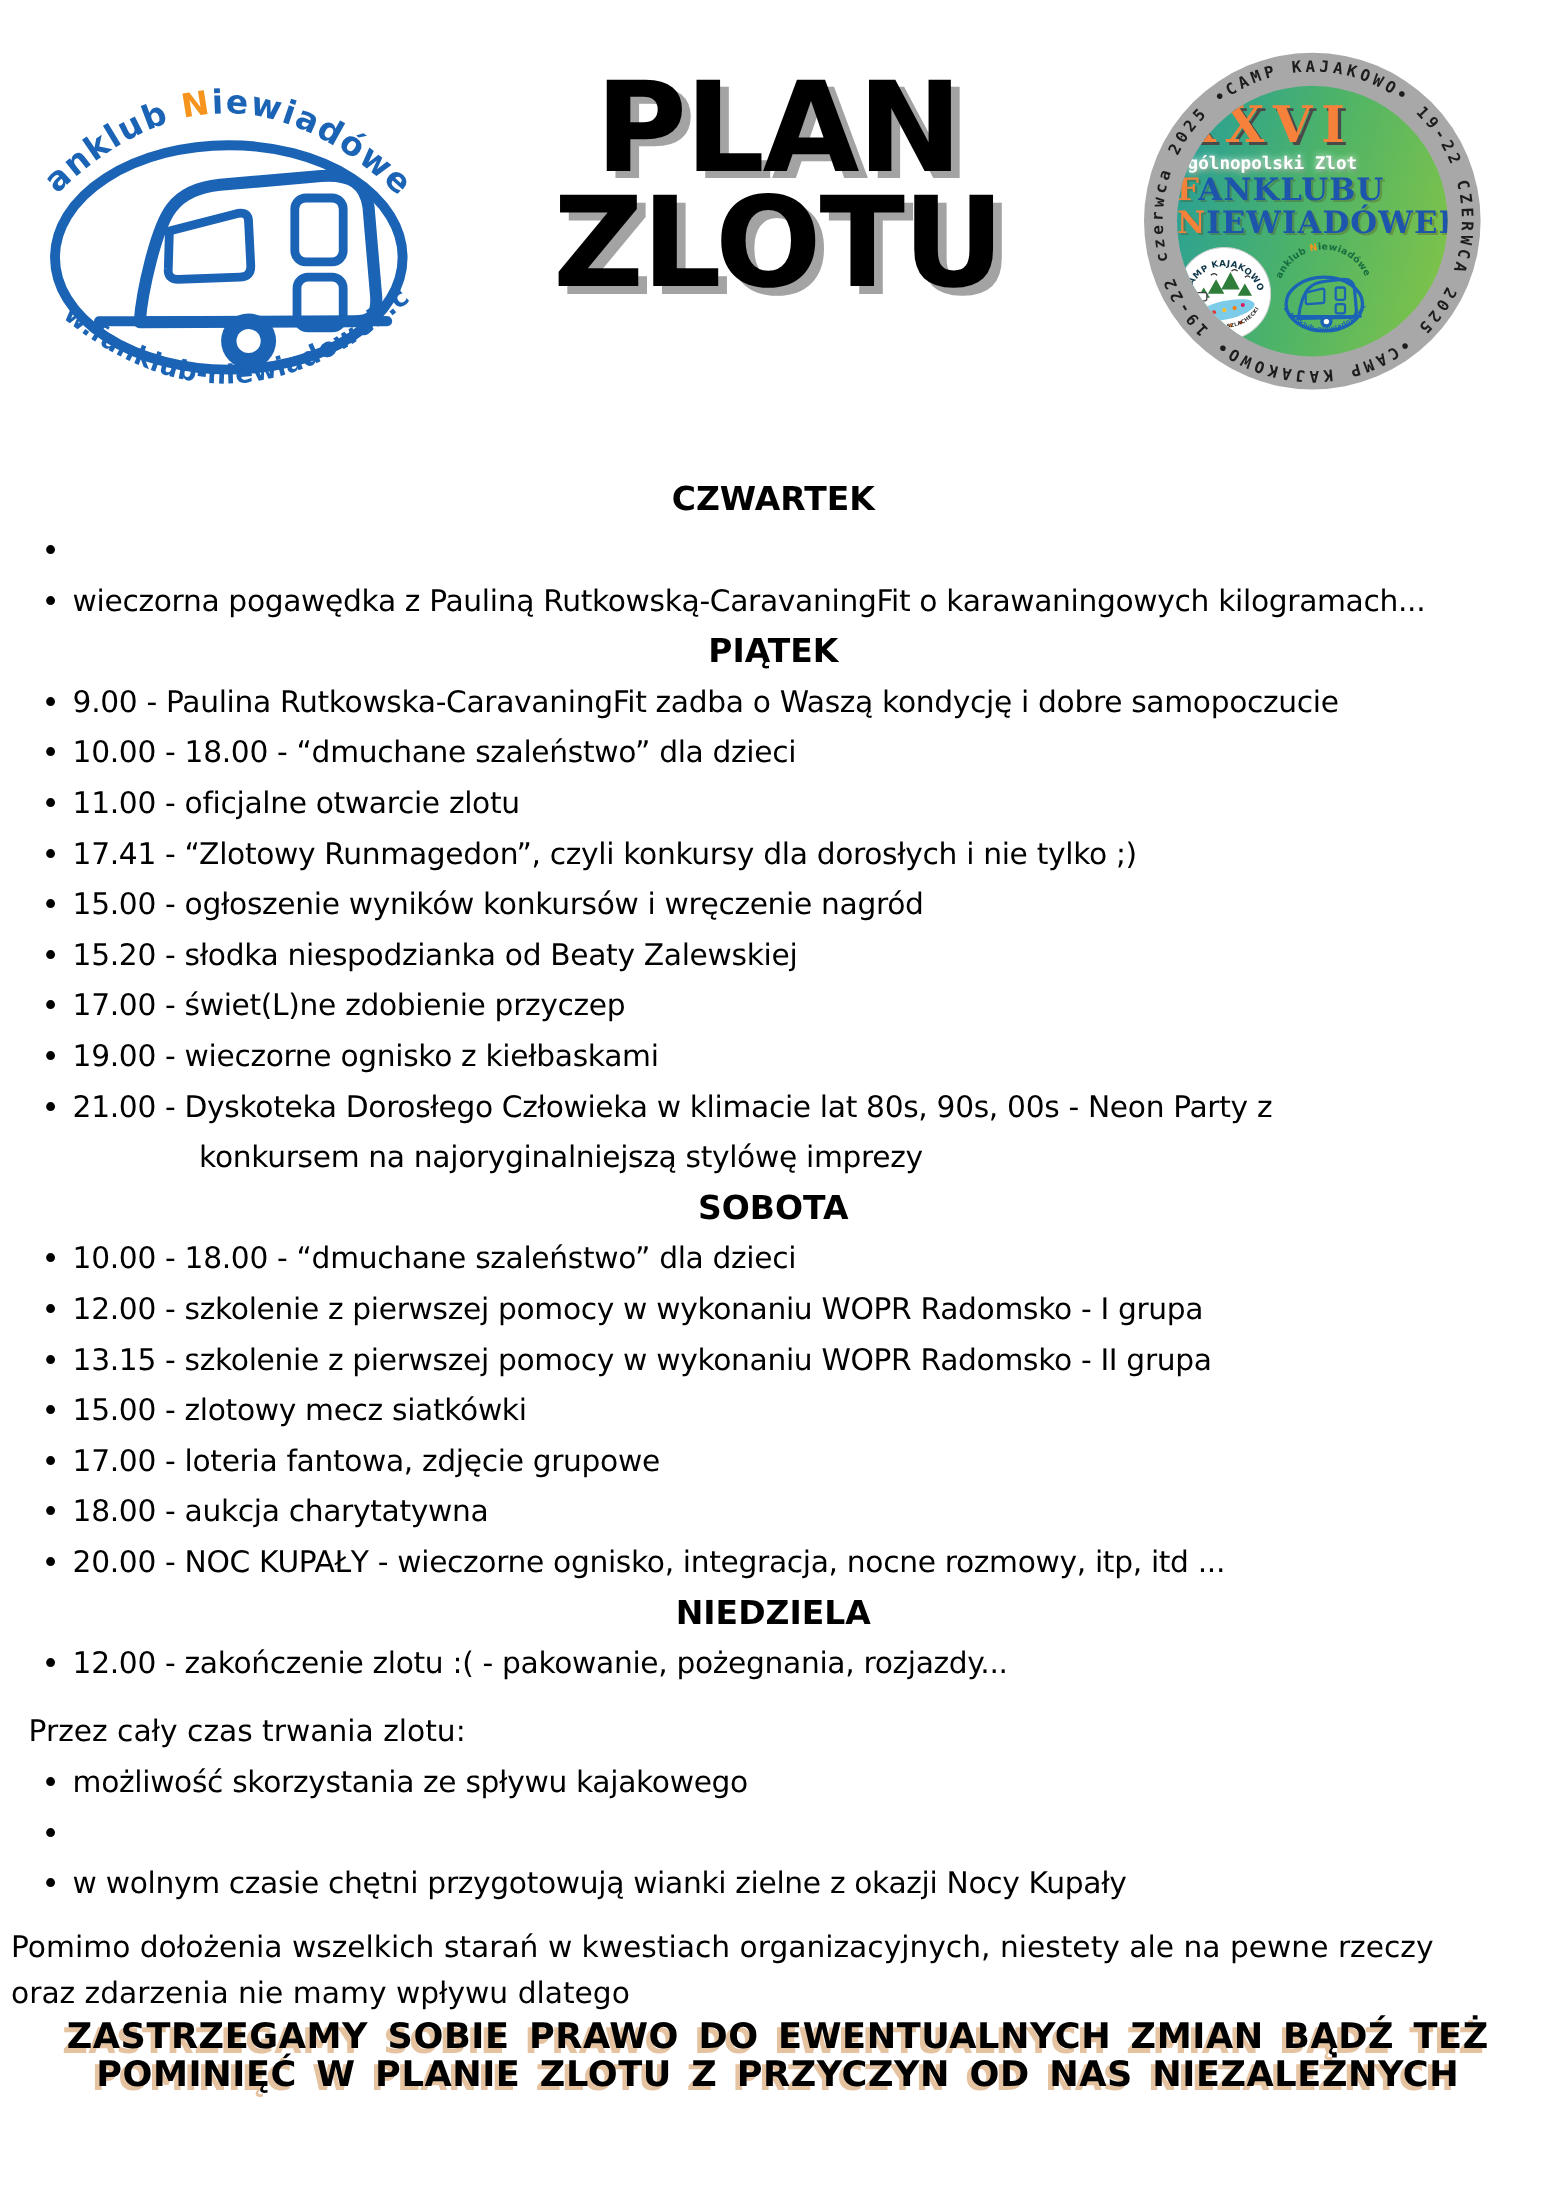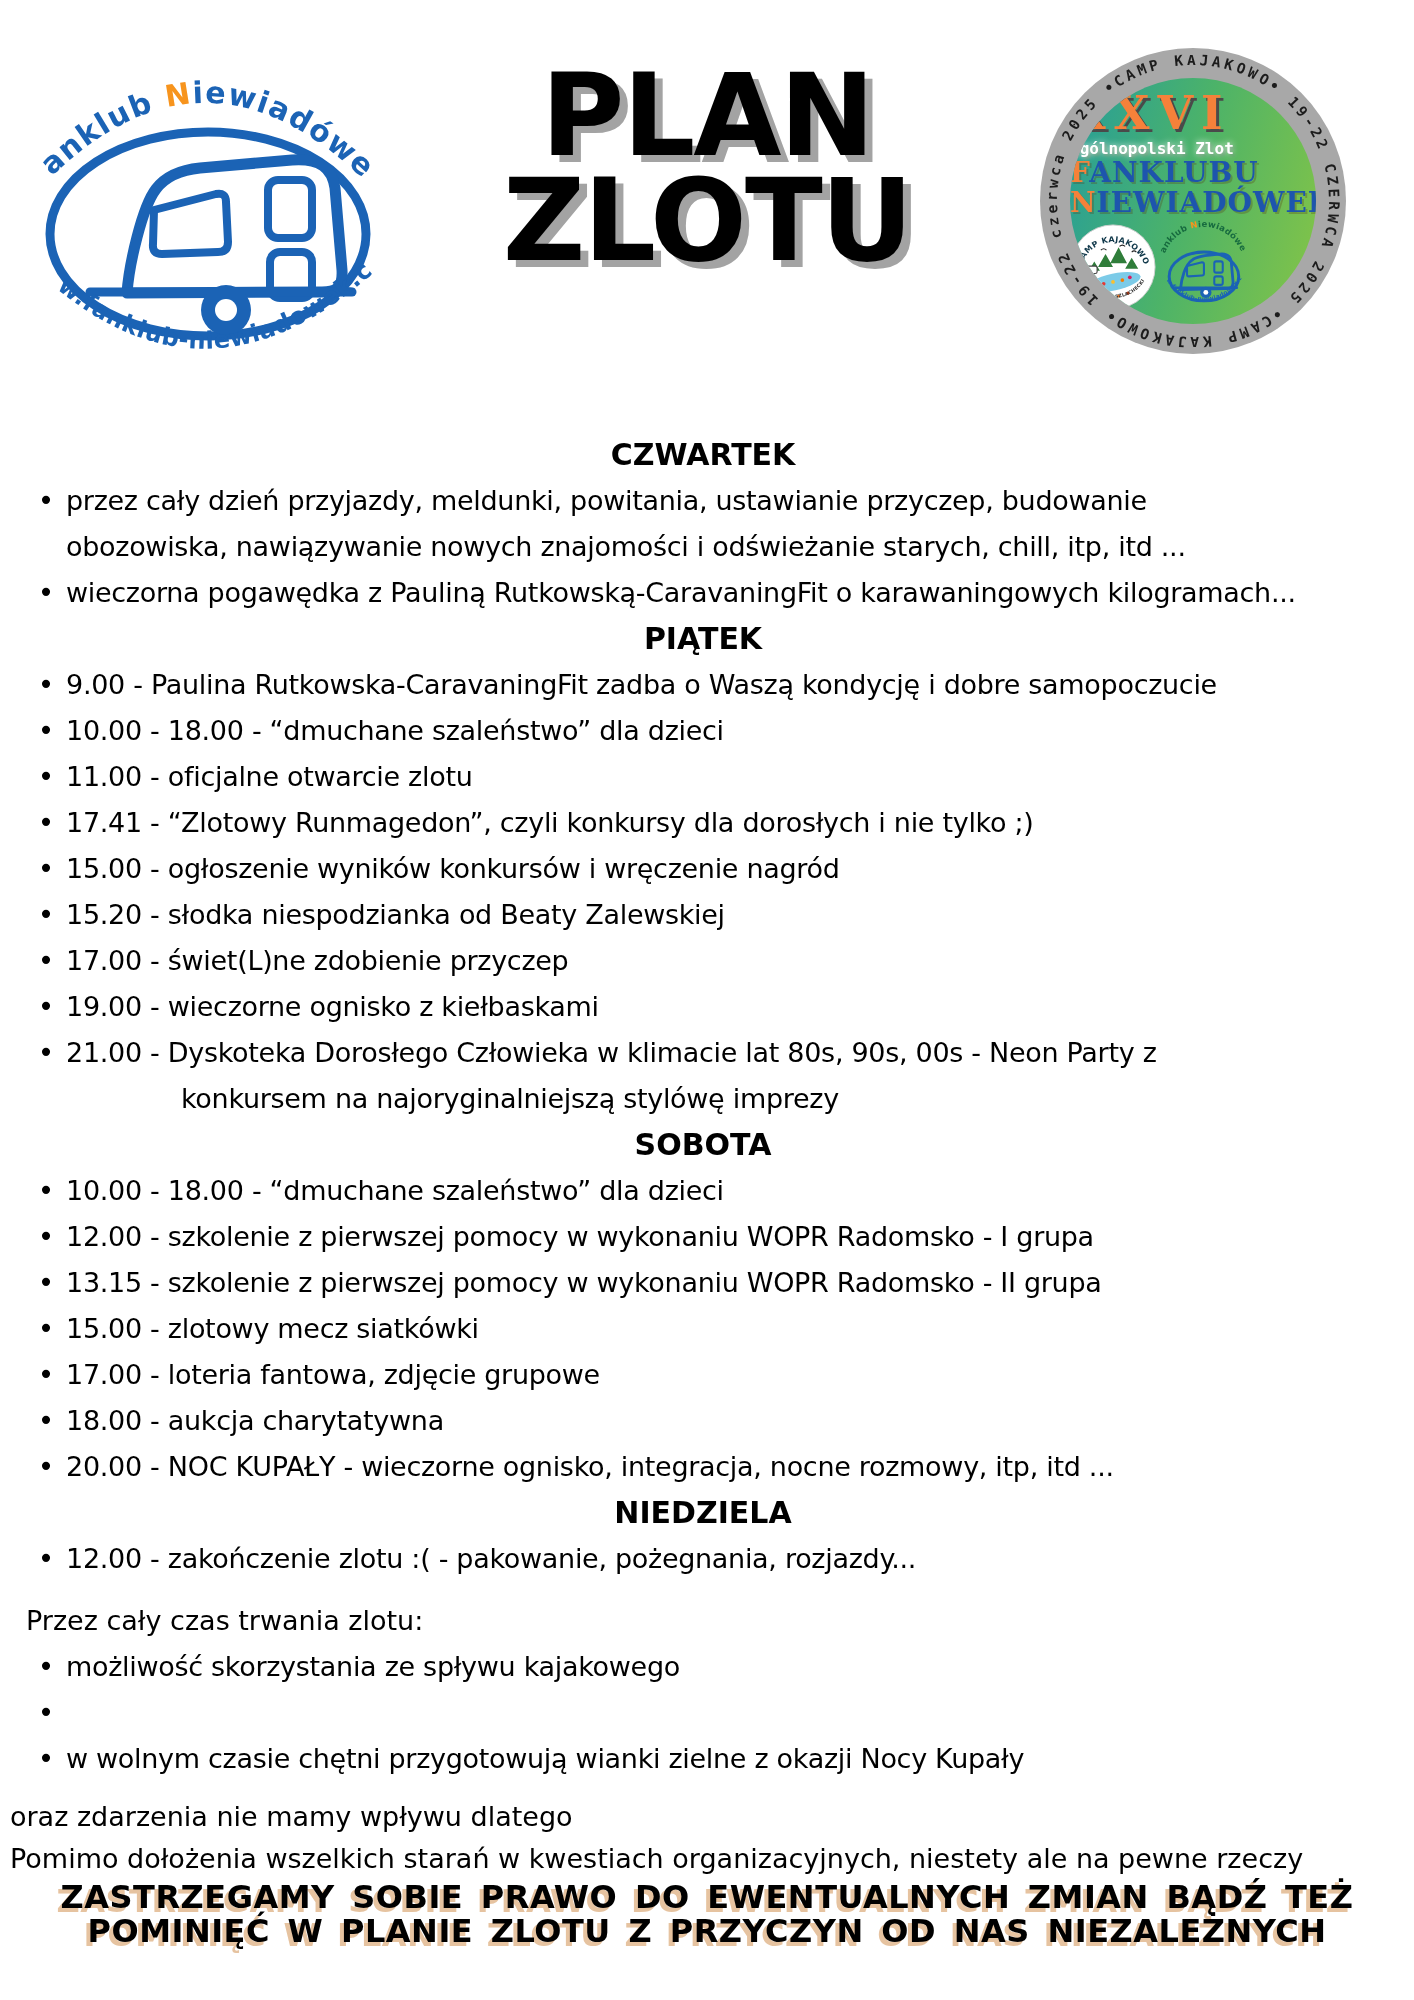--- a/index.html
+++ b/index.html
@@ -181,24 +181,20 @@
           </svg>
         </div>
       </div>
     </div>
   </div>
 
   <div class="content">
       <div class="section-title">CZWARTEK</div>
       <div class="item">
         <span class="bullet">•</span>
-        <div class="item-text">
-          <div class="line">przez cały dzień przyjazdy, meldunki, powitania, ustawianie przyczep, budowanie</div>
-          <div class="line">obozowiska, nawiązywanie nowych znajomości i odświeżanie starych, chill, itp, itd ...</div>
-        </div>
       </div>
       <div class="item">
         <span class="bullet">•</span>
         <div class="item-text">
           <div class="line">wieczorna pogawędka z Pauliną Rutkowską-CaravaningFit o karawaningowych kilogramach...</div>
         </div>
       </div>
       <div class="section-title">PIĄTEK</div>
       <div class="item">
         <span class="bullet">•</span>
@@ -323,21 +319,21 @@
           <span class="bullet">•</span>
           <div class="item-text">
             <div class="line">w wolnym czasie chętni przygotowują wianki zielne z okazji Nocy Kupały</div>
           </div>
         </div>
       </div>
   </div>
 
   <div class="footer">
     <div class="footer-notes">
+        <div class="note-line">Pomimo dołożenia wszelkich starań w kwestiach organizacyjnych, niestety ale na pewne rzeczy</div>
         <div class="note-line">oraz zdarzenia nie mamy wpływu dlatego</div>
-        <div class="note-line">Pomimo dołożenia wszelkich starań w kwestiach organizacyjnych, niestety ale na pewne rzeczy</div>
       </div>
     <div class="footer-bold-wrap">
         <div class="bold-line">ZASTRZEGAMY SOBIE PRAWO DO EWENTUALNYCH ZMIAN BĄDŹ TEŻ</div>
         <div class="bold-line">POMINIĘĆ W PLANIE ZLOTU Z PRZYCZYN OD NAS NIEZALEŻNYCH</div>
       </div>
   </div>
 </div>
 
 </body></html>

